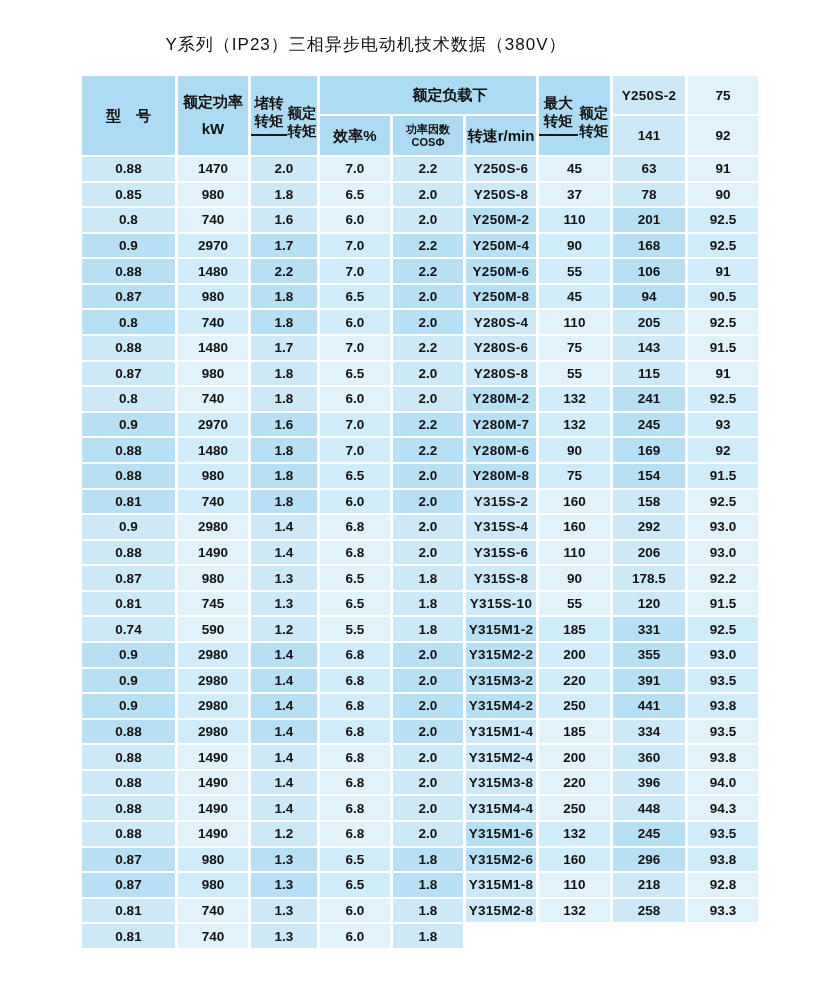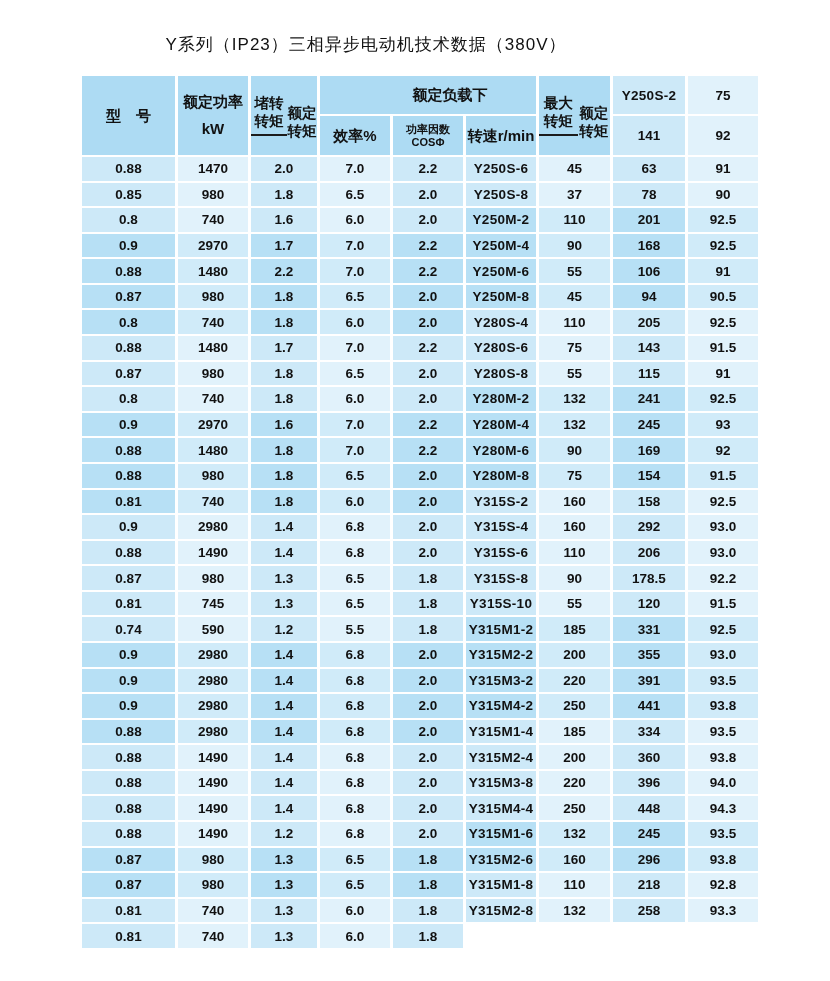--- a/index.html
+++ b/index.html
@@ -226,21 +226,21 @@
     <div class="cell odd">241</div>
     <div class="cell even">92.5</div>
     <div class="cell odd">0.9</div>
     <div class="cell even">2970</div>
     <div class="cell odd">1.6</div>
     <div class="cell even">7.0</div>
     <div class="cell odd">2.2</div>
   </div>
 
   <div class="row band1">
-    <div class="cell odd  model-cell">Y280M-4</div>
+    <div class="cell odd  model-cell">Y280M-7</div>
     <div class="cell even">132</div>
     <div class="cell odd">245</div>
     <div class="cell even">93</div>
     <div class="cell odd">0.88</div>
     <div class="cell even">1480</div>
     <div class="cell odd">1.8</div>
     <div class="cell even">7.0</div>
     <div class="cell odd">2.2</div>
   </div>
 

